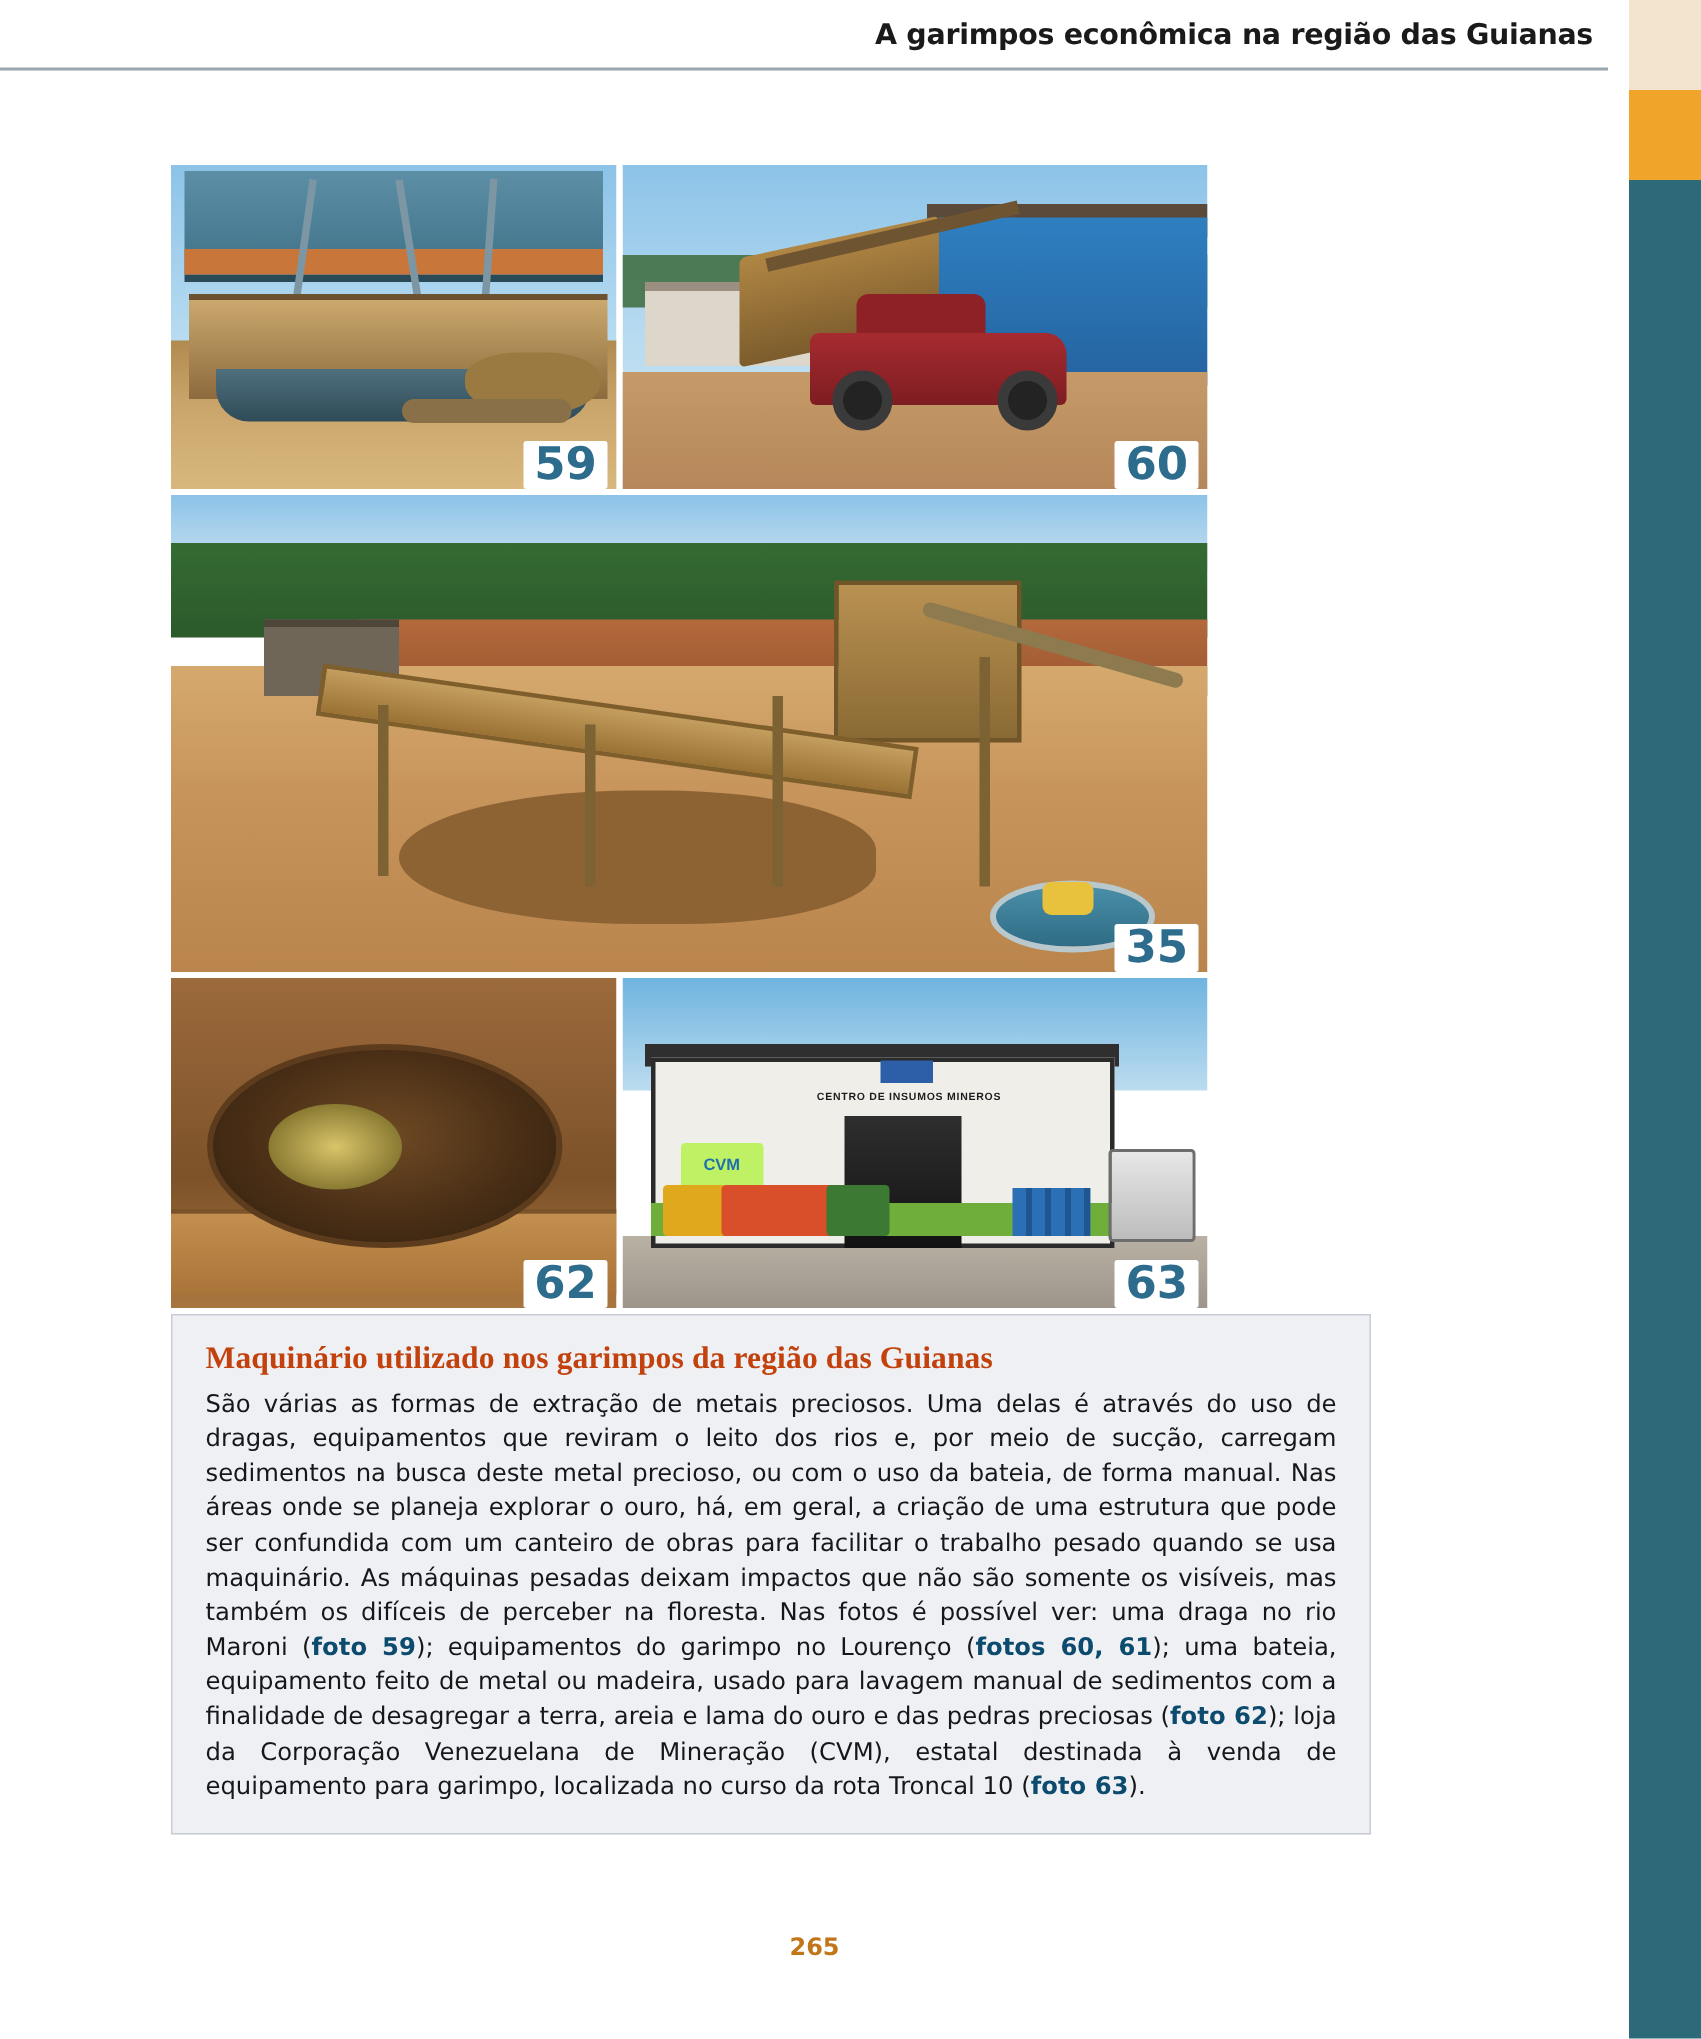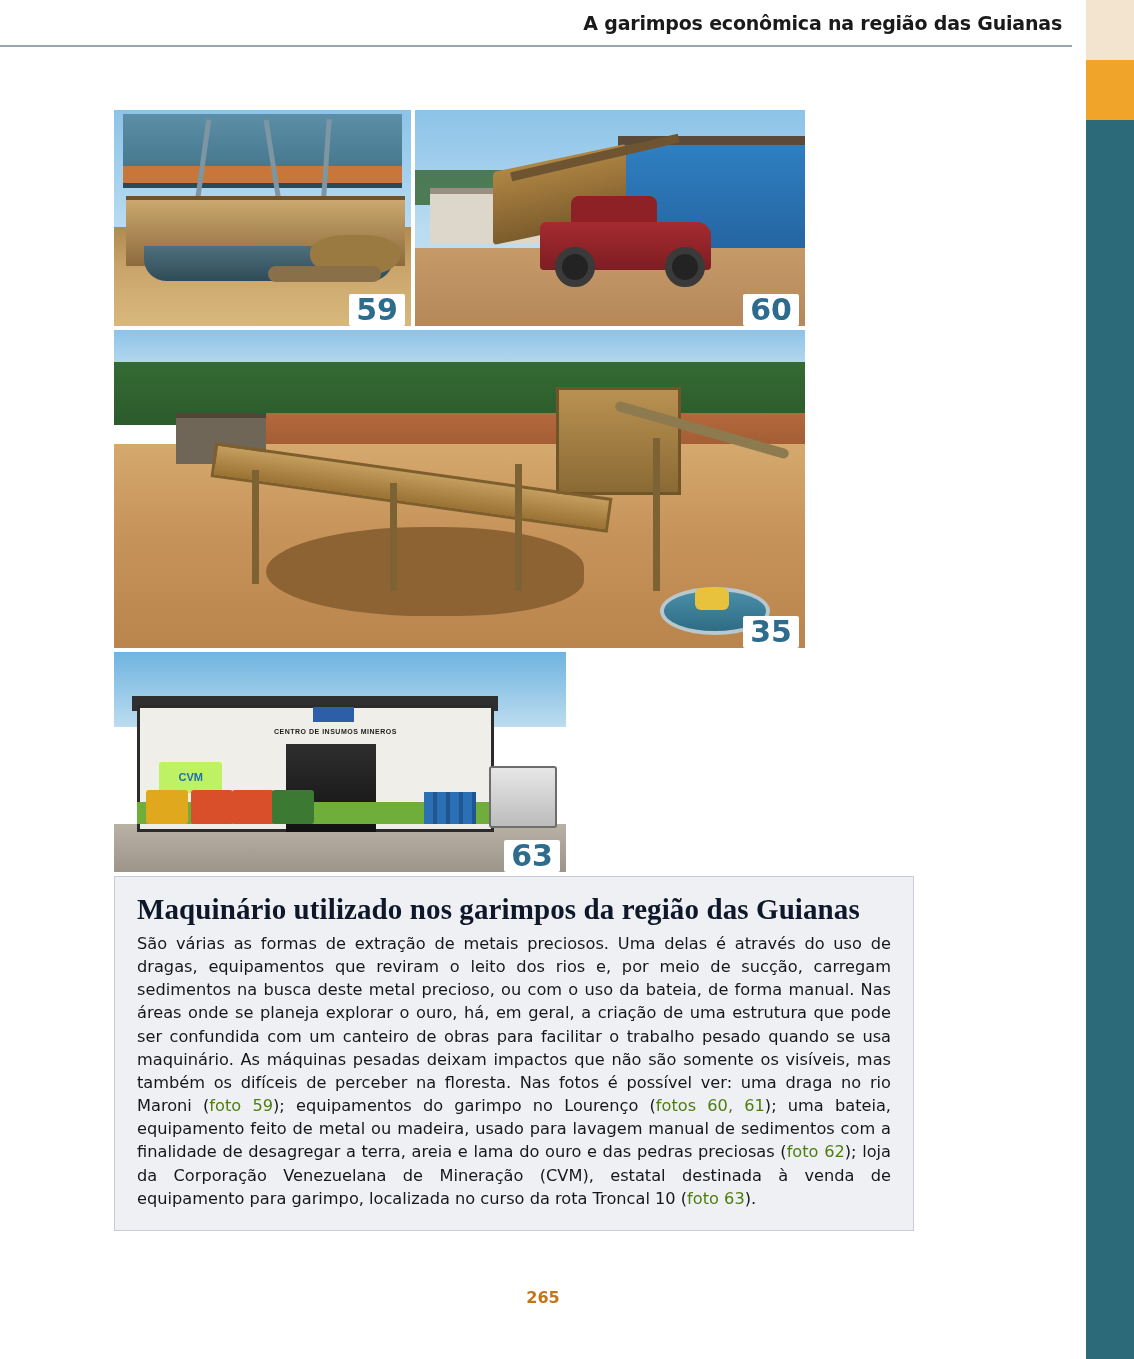--- a/index.html
+++ b/index.html
@@ -339,36 +339,36 @@
   .caption-box {
     margin-top: 4px;
     background: #eef0f4;
     border: 1px solid #c7ccd6;
     padding: 16px 22px 20px 22px;
     width: 800px;
   }
   .caption-title {
     font-family: "Liberation Serif", serif;
     font-weight: bold;
-    font-size: 29px;
-    color: #0f172a;
+    font-size: 21px;
+    color: #c2410c;
     margin: 0 0 6px 0;
     letter-spacing: .1px;
   }
   .caption-body {
     font-family: "DejaVu Sans", sans-serif;
     font-size: 16.2px;
     line-height: 1.43;
     color: #17171a;
     text-align: justify;
     margin: 0;
   }
   .ref {
-    color: #4d7c0f;
-    font-weight: normal;
+    color: #0c4a6e;
+    font-weight: bold;
   }
 
   
   .page-number {
     position: absolute;
     left: 0;
     right: 48px;
     bottom: 52px;
     text-align: center;
     font-family: "DejaVu Sans", sans-serif;
@@ -444,20 +444,27 @@
         <div class="post d"></div>
         <div class="hose"></div>
         <div class="basin"></div>
         <div class="basin-yellow"></div>
         <div class="photo-num">35</div>
       </div>
     </div>
 
     <div class="photo-row">
 
+      <div class="photo p62">
+        <div class="wood-bg"></div>
+        <div class="plank"></div>
+        <div class="pan"></div>
+        <div class="pan-inner"></div>
+        <div class="photo-num">62</div>
+      </div>
 
       <div class="photo p63">
         <div class="sky63"></div>
         <div class="gnd63"></div>
         <div class="roof63"></div>
         <div class="warehouse"></div>
         <div class="flag-sign"></div>
         <div class="store-sign">CENTRO DE INSUMOS MINEROS</div>
         <div class="door63"></div>
         <div class="cvm-logo">CVM</div>

